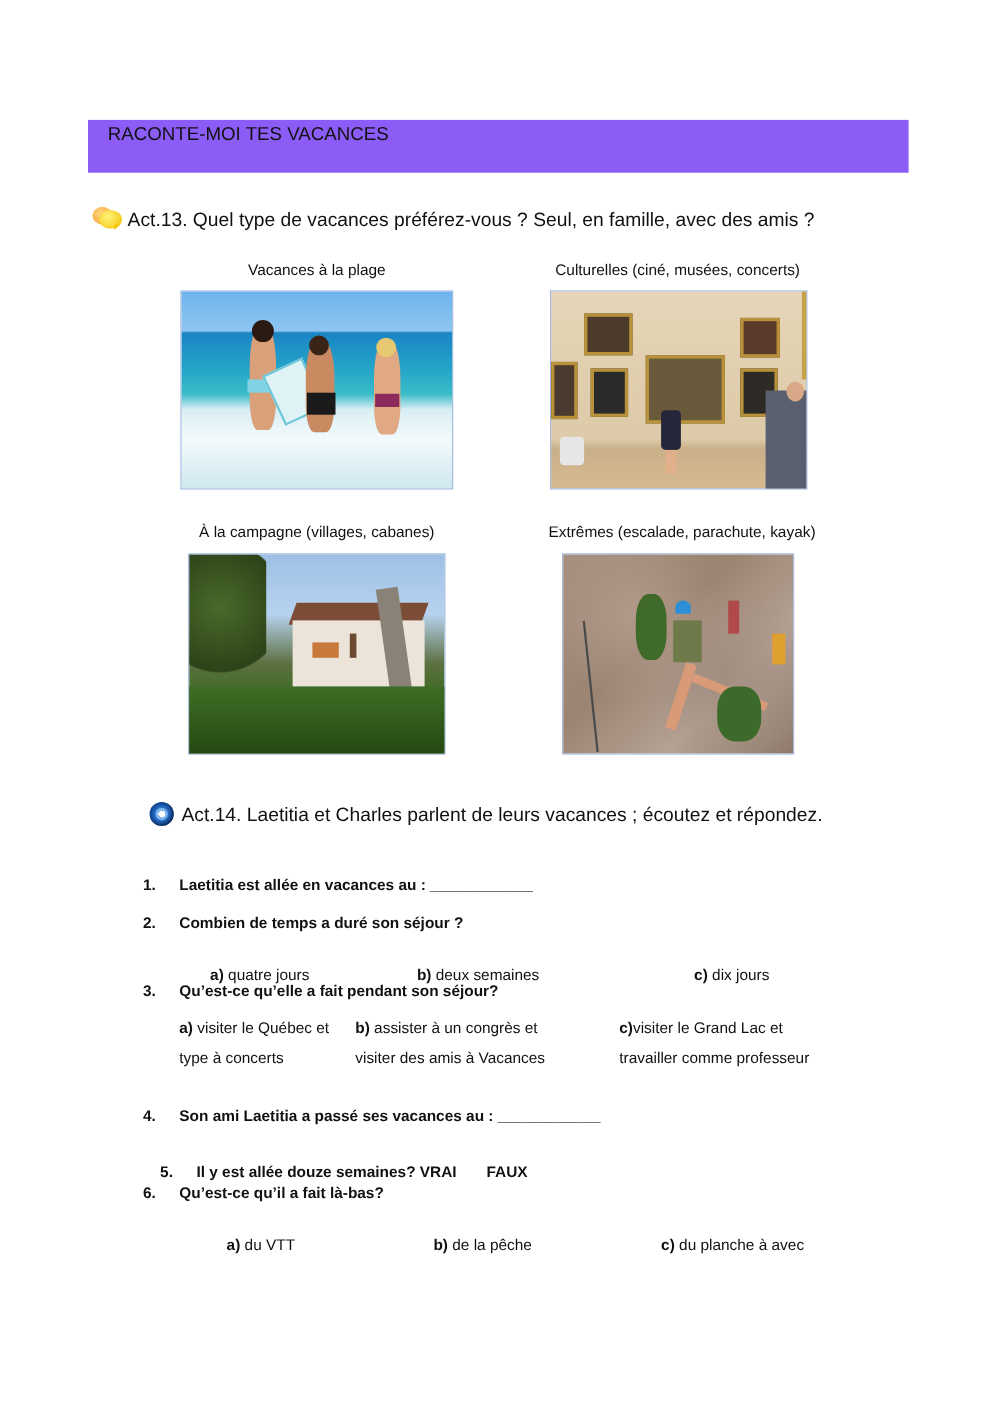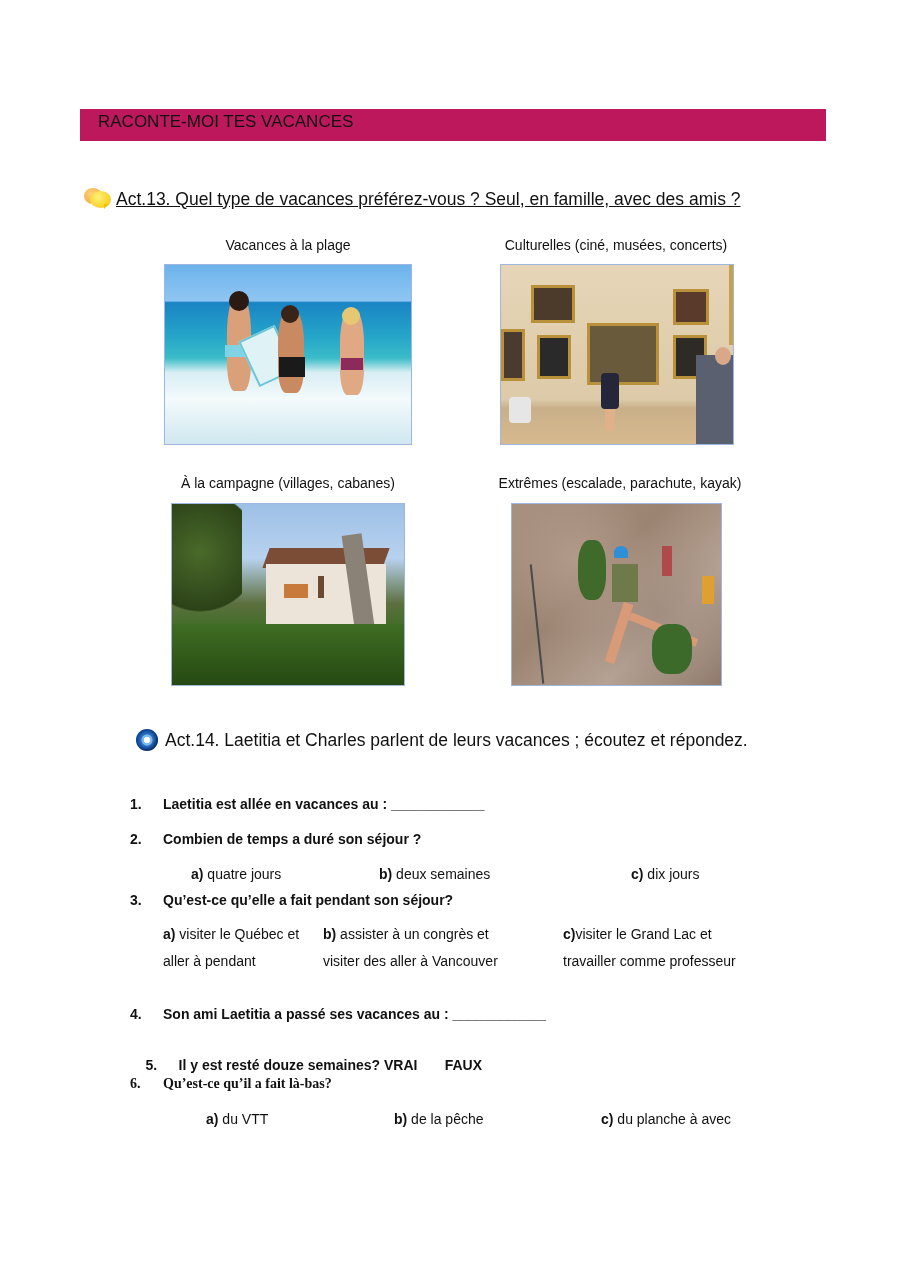--- a/index.html
+++ b/index.html
@@ -1,30 +1,30 @@
 <!DOCTYPE html>
 <html><head>
   <meta charset="utf-8">
   <style>
     * { box-sizing: border-box; margin: 0; padding: 0; }
     html, body { width: 906px; height: 1280px; background: #ffffff; overflow: hidden; }
     body { position: relative; font-family: "Liberation Sans", sans-serif; color: #111; }
 
     .header-bar {
-      position: absolute; left: 80px; top: 109px; width: 746px; height: 32px;
-      background: #be185d;
+      position: absolute; left: 80px; top: 109px; width: 746px; height: 48px;
+      background: #8b5cf6;
     }
     .header-title {
       position: absolute; left: 18px; top: 3px; font-size: 17px; color: #111;
     }
 
     .act-heading {
       position: absolute; font-size: 17.5px; color: #111; display: flex; align-items: center;
     }
-    .act13 { left: 82px; top: 186px; text-decoration: underline; }
+    .act13 { left: 82px; top: 186px; }
     .act14 { left: 116px; top: 729px; padding-left: 20px; }
 
     .icon-bubble { width: 30px; height: 26px; position: relative; margin-right: 4px; }
     .icon-bubble .b1 {
       position: absolute; left: 2px; top: 2px; width: 18px; height: 16px; border-radius: 50%;
       background: radial-gradient(circle at 40% 35%, #ffd27a, #f0a030);
     }
     .icon-bubble .b2 {
       position: absolute; left: 8px; top: 5px; width: 21px; height: 17px; border-radius: 50%;
       background: radial-gradient(circle at 40% 35%, #fff27a, #f3c000);
@@ -68,21 +68,21 @@
     .climb {
       background:
         radial-gradient(circle at 30% 30%, #b19a8a, transparent 40%),
         radial-gradient(circle at 70% 60%, #a28e80, transparent 45%),
         linear-gradient(135deg, #a89080 0%, #9c8472 40%, #b5a294 70%, #8f7a6a 100%);
     }
 
     .questions { position: absolute; left: 130px; top: 793px; width: 680px; font-size: 14px; }
     .q { position: absolute; left: 0; font-weight: bold; white-space: nowrap; }
     .q .num { display: inline-block; width: 33px; }
-    .opt { position: absolute; white-space: nowrap; }
+    .opt { position: absolute; white-space: nowrap; margin-top: 12px; }
     .opt b { font-weight: bold; }
     .ml { position: absolute; line-height: 27px; white-space: nowrap; }
   </style>
 </head>
 <body>
 
 <div class="header-bar">
   <span class="header-title">RACONTE-MOI TES VACANCES</span>
 </div>
 
@@ -164,36 +164,36 @@
   </div>
   <div class="opt" style="left:61px; top:73px;"><b>a)</b><span> quatre jours</span></div>
   <div class="opt" style="left:249px; top:73px;text-align:right;"><b>b)</b><span> deux semaines</span></div>
   <div class="opt" style="left:501px; top:73px;"><b>c)</b><span> dix jours</span></div>
 
   <div class="q" style="top:99px;">
     <span class="num">3.</span><span>Qu’est-ce qu’elle a fait pendant son séjour?</span>
   </div>
   <div class="ml" style="left:33px; top:128px;">
     <b>a)</b><span> visiter le Québec et</span><br>
-    <span>aller à pendant</span>
+    <span>type à concerts</span>
   </div>
   <div class="ml" style="left:193px; top:128px;">
     <b>b)</b><span> assister à un congrès et</span><br>
-    <span>visiter des aller à Vancouver</span>
+    <span>visiter des amis à Vacances</span>
   </div>
   <div class="ml" style="left:433px; top:128px;">
     <b>c)</b><span>visiter le Grand Lac et</span><br>
     <span>travailler comme professeur</span>
   </div>
 
   <div class="q" style="top:213px;">
     <span class="num">4.</span><span>Son ami Laetitia a passé ses vacances au : ____________</span>
   </div>
   <div class="q" style="top:248px; white-space:pre;">
-    <span class="num">5.</span><span>Il y est resté douze semaines? VRAI       FAUX</span>
+    <span class="num">5.</span><span>Il y est allée douze semaines? VRAI       FAUX</span>
   </div>
-  <div class="q" style="top:283px;font-family:Liberation Serif, serif;">
+  <div class="q" style="top:283px;">
     <span class="num">6.</span><span>Qu’est-ce qu’il a fait là-bas?</span>
   </div>
   <div class="opt" style="left:76px; top:318px;text-align:right;"><b>a)</b><span> du VTT</span></div>
   <div class="opt" style="left:264px; top:318px;"><b>b)</b><span> de la pêche</span></div>
   <div class="opt" style="left:471px; top:318px;"><b>c)</b><span> du planche à avec</span></div>
 </div>
 
 </body></html>

